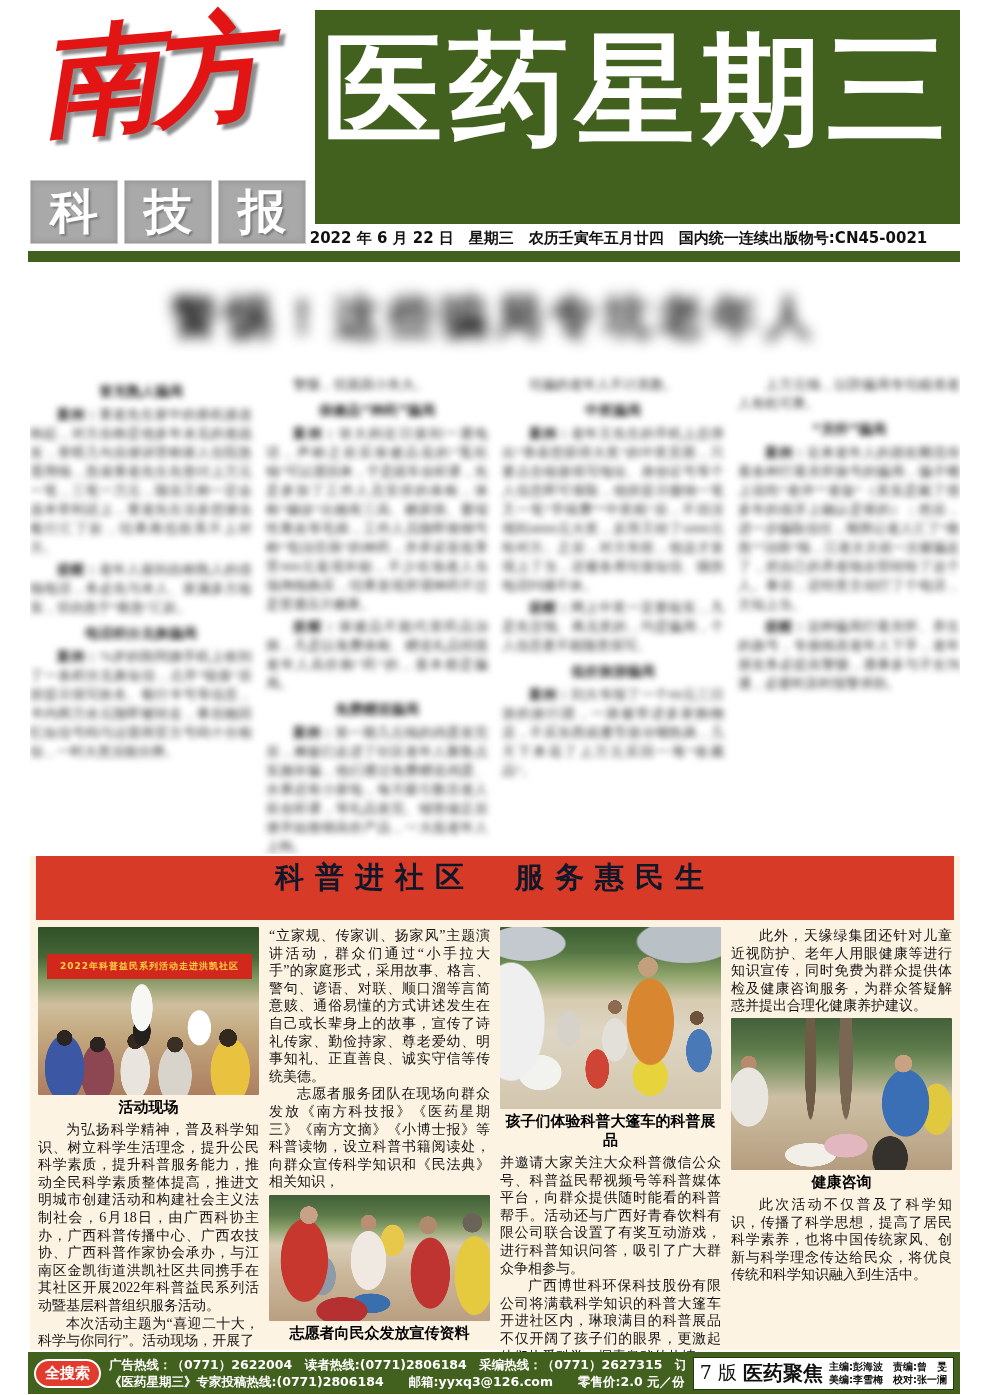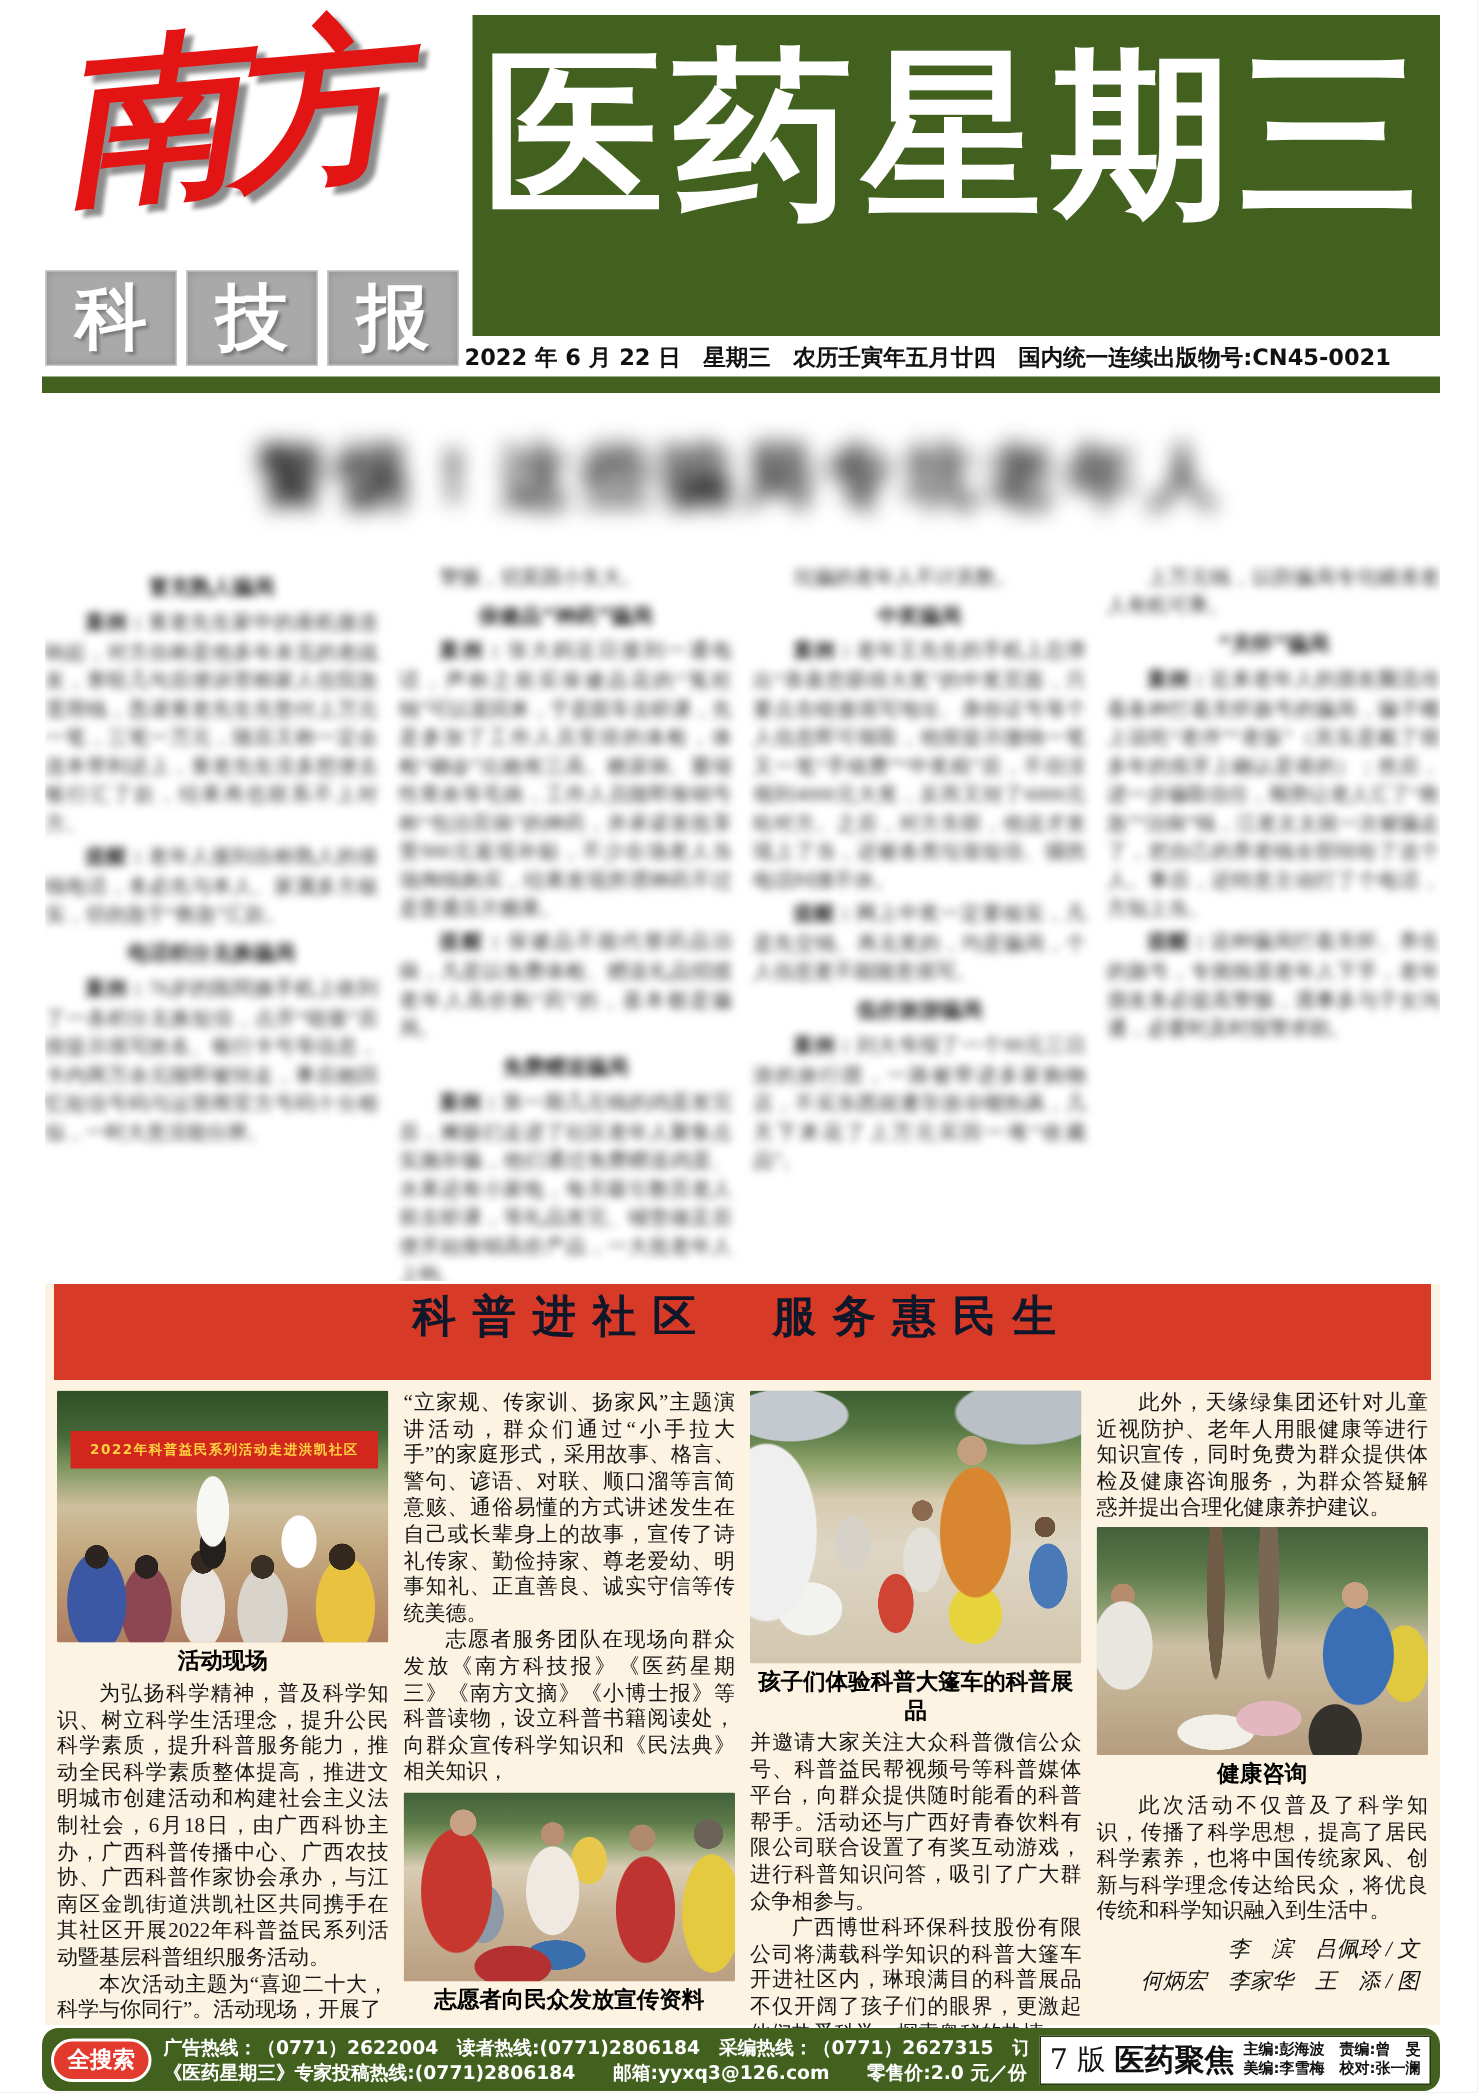--- a/index.html
+++ b/index.html
@@ -107,21 +107,21 @@
        radial-gradient(ellipse 20px 30px at 8% 52%,#e8e6df 97%,transparent),
        radial-gradient(circle 8px at 8% 30%,#b68c6c 97%,transparent),
        radial-gradient(ellipse 22px 12px at 52% 84%,#e3b7c0 97%,transparent),
        radial-gradient(ellipse 26px 12px at 36% 90%,#f1efe8 97%,transparent),
        radial-gradient(ellipse 18px 22px at 72% 92%,#35322e 97%,transparent),
        radial-gradient(ellipse 16px 26px at 93% 60%,#e0c93f 97%,transparent),
        linear-gradient(180deg,#44603b 0%,#5c7a4a 20%,#86996b 34%,#cdbfa4 52%,#c4b295 72%,#b59c7e 100%);}
   
   .footer{position:absolute;left:28px;top:1352px;width:932px;height:42px;background:#42601e;
           display:flex;align-items:center;padding:0 6px;box-sizing:border-box;gap:8px;
-          font-family:"DejaVu Sans",sans-serif;border-radius:11px;}
+          font-family:"DejaVu Sans",sans-serif;}
   .pill{background:#e23b2e;border:2px solid #ffffff;border-radius:16px;color:#fff;font-weight:bold;
         font-size:15px;padding:3px 9px;white-space:nowrap;}
   .hotlines{flex:1;color:#ffffff;font-weight:bold;font-size:12.5px;line-height:17px;
         white-space:nowrap;overflow:hidden;}
   .page-box{background:#ffffff;border:1px solid #24390f;padding:2px 6px;display:flex;
         align-items:center;gap:6px;white-space:nowrap;}
   .pb-num{font-family:"DejaVu Serif",serif;font-size:19px;color:#111;}
   .pb-title{font-family:"DejaVu Sans",sans-serif;font-weight:900;font-size:20px;color:#111;}
   .pb-eds{font-size:10px;font-weight:bold;color:#111;line-height:13px;}
 </style>
@@ -206,24 +206,20 @@
         <div class="fcap">孩子们体验科普大篷车的科普展品</div>
         <p class="cont">并邀请大家关注大众科普微信公众号、科普益民帮视频号等科普媒体平台，向群众提供随时能看的科普帮手。活动还与广西好青春饮料有限公司联合设置了有奖互动游戏，进行科普知识问答，吸引了广大群众争相参与。</p>
         <p>广西博世科环保科技股份有限公司将满载科学知识的科普大篷车开进社区内，琳琅满目的科普展品不仅开阔了孩子们的眼界，更激起他们热爱科学、探索奥秘的热情。</p>
       </div>
 
       <div class="fcol">
         <p>此外，天缘绿集团还针对儿童近视防护、老年人用眼健康等进行知识宣传，同时免费为群众提供体检及健康咨询服务，为群众答疑解惑并提出合理化健康养护建议。</p>
         <div class="photo ph4" style="margin-top:3px"></div>
         <div class="fcap">健康咨询</div>
         <p>此次活动不仅普及了科学知识，传播了科学思想，提高了居民科学素养，也将中国传统家风、创新与科学理念传达给民众，将优良传统和科学知识融入到生活中。</p>
-        <div class="byline">
-          <div>李　滨　吕佩玲 / 文</div>
-          <div>何炳宏　李家华　王　添 / 图</div>
-        </div>
       </div>
 
     </div>
   </div>
 
   <div class="footer">
     <span class="pill">全搜索</span>
     <div class="hotlines">
       <div>广告热线：（0771）2622004　读者热线:(0771)2806184　采编热线：（0771）2627315　订报热线:(0771)2624326</div>
       <div>《医药星期三》专家投稿热线:(0771)2806184　　邮箱:yyxq3@126.com　　零售价:2.0 元／份</div>

